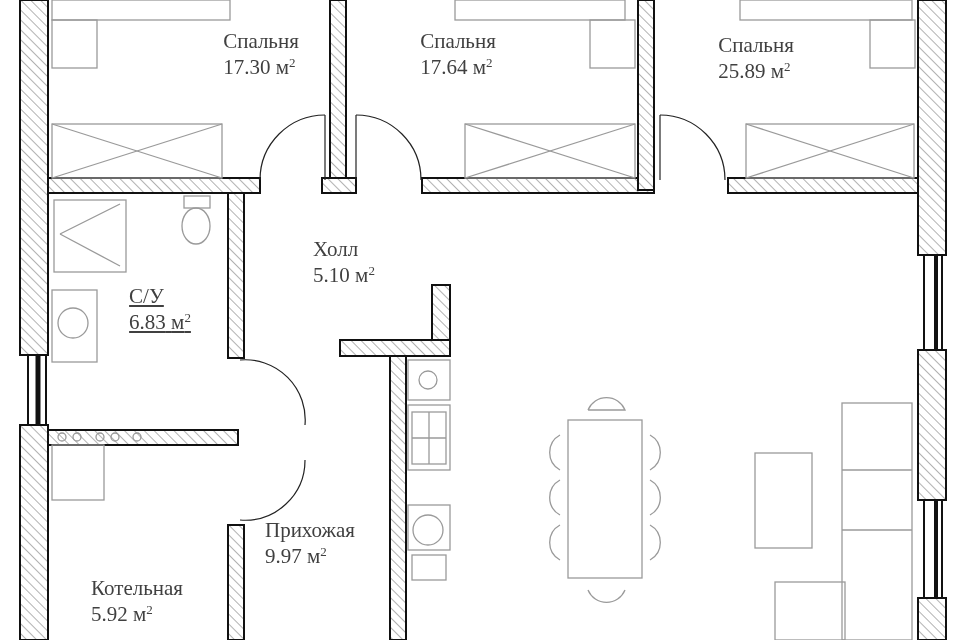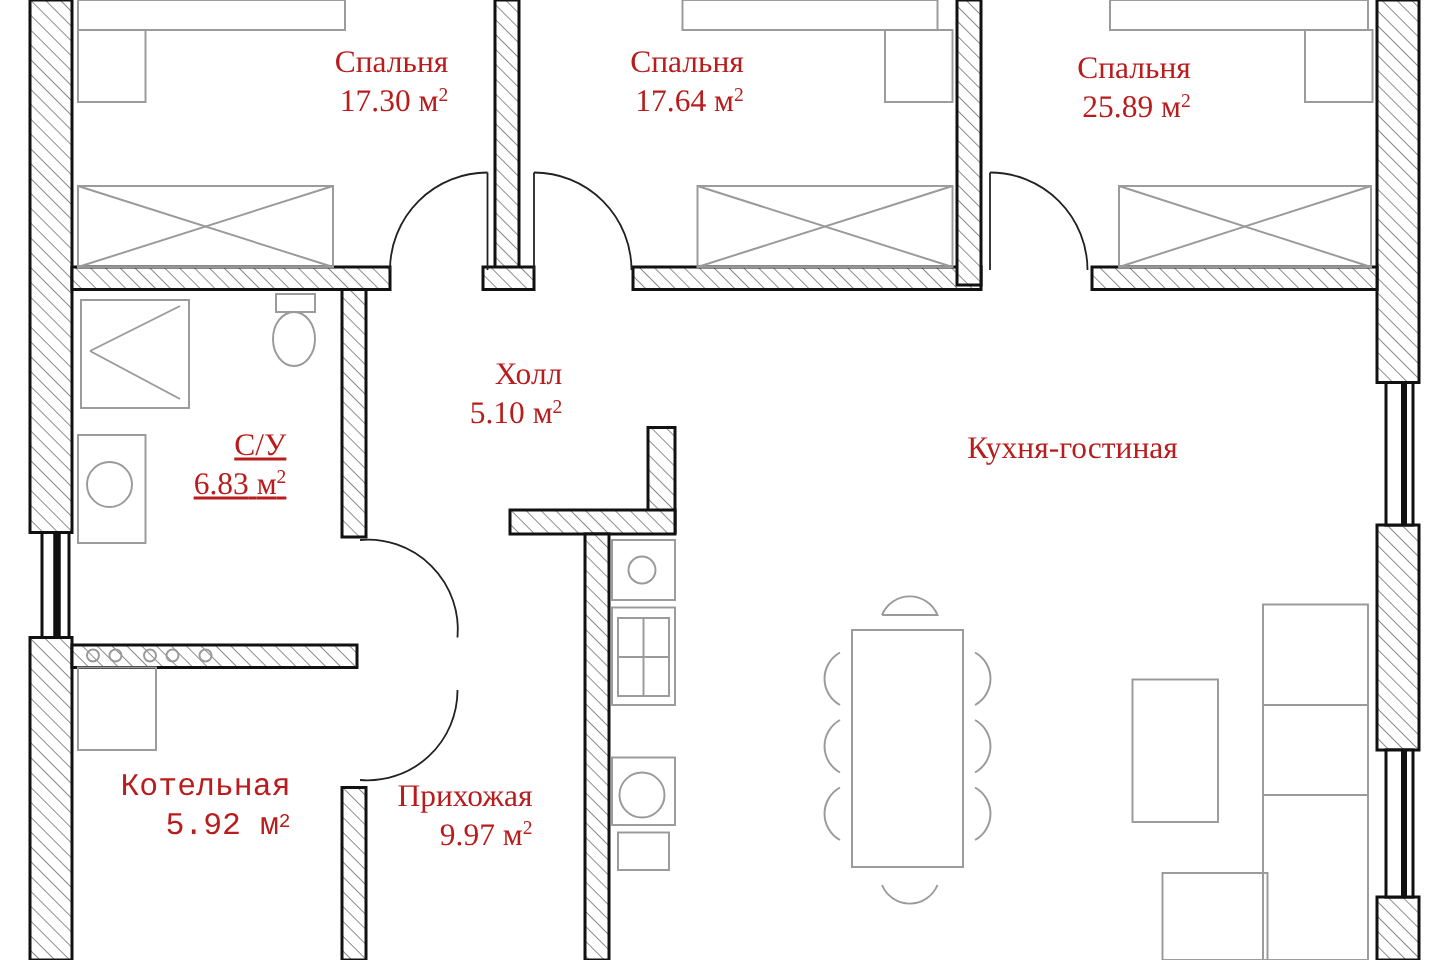--- a/index.html
+++ b/index.html
@@ -1,18 +1,18 @@
 <!DOCTYPE html>
 <html><head>
 <meta charset="utf-8">
 <style>
   html, body { margin:0; padding:0; background:#ffffff; }
   body { width:960px; height:640px; overflow:hidden; position:relative; font-family:"Liberation Serif","DejaVu Serif",serif; }
   #plan { position:absolute; left:0; top:0; width:960px; height:640px; }
-  .lbl { position:absolute; text-align:right; color:#b91c1c; font-size:21px; line-height:26px; white-space:nowrap; transform:translateX(-50%); }
+  .lbl { position:absolute; text-align:left; color:#404040; font-size:21px; line-height:26px; white-space:nowrap; transform:translateX(-50%); }
   .lbl .area sup { font-size:13px; vertical-align:top; position:relative; top:-4px; }
 </style>
 </head>
 <body>
 
 <svg id="plan" viewBox="0 0 960 640" xmlns="http://www.w3.org/2000/svg">
   <defs>
     <pattern id="hatch" patternUnits="userSpaceOnUse" width="7" height="7" patternTransform="rotate(-45)">
       <rect width="7" height="7" fill="#fff"></rect>
       <line x1="0" y1="0" x2="0" y2="7" stroke="#666" stroke-width="1"></line>
@@ -130,22 +130,21 @@
 </div>
 <div class="lbl" style="left:160px;top:283px;text-decoration:underline;">
   <div>С/У</div>
   <div class="area"><span>6.83</span> <span>м</span><sup>2</sup></div>
 </div>
 <div class="lbl" style="left:344px;top:236px;">
   <div>Холл</div>
   <div class="area"><span>5.10</span> <span>м</span><sup>2</sup></div>
 </div>
 <div class="lbl" style="left:715px;top:285px;">
-  <div>Кухня-гостиная</div>
 </div>
-<div class="lbl" style="left:137px;top:513px;font-family:Liberation Mono, monospace;">
+<div class="lbl" style="left:137px;top:575px;">
   <div>Котельная</div>
   <div class="area"><span>5.92</span> <span>м</span><sup>2</sup></div>
 </div>
 <div class="lbl" style="left:310px;top:517px;">
   <div>Прихожая</div>
   <div class="area"><span>9.97</span> <span>м</span><sup>2</sup></div>
 </div>
 
 </body></html>

